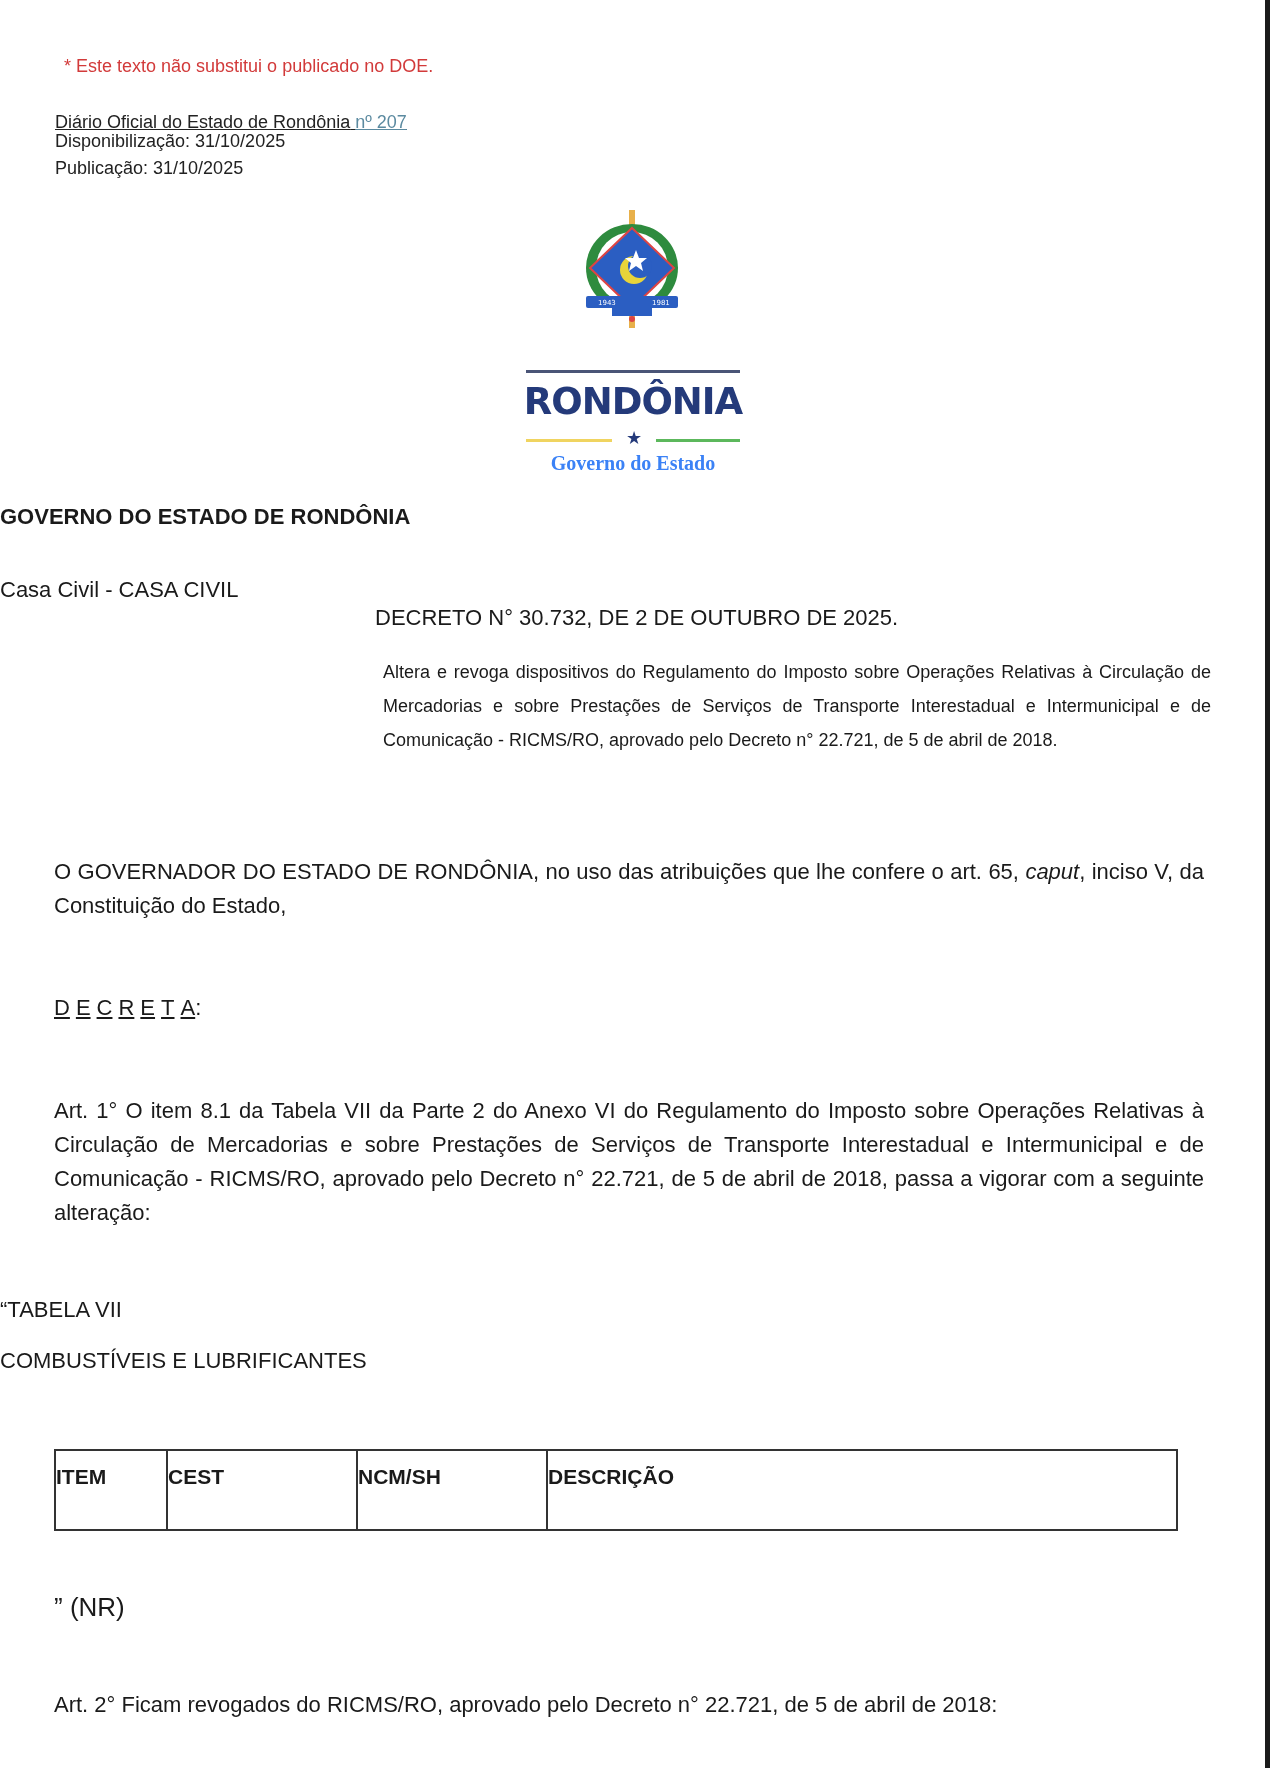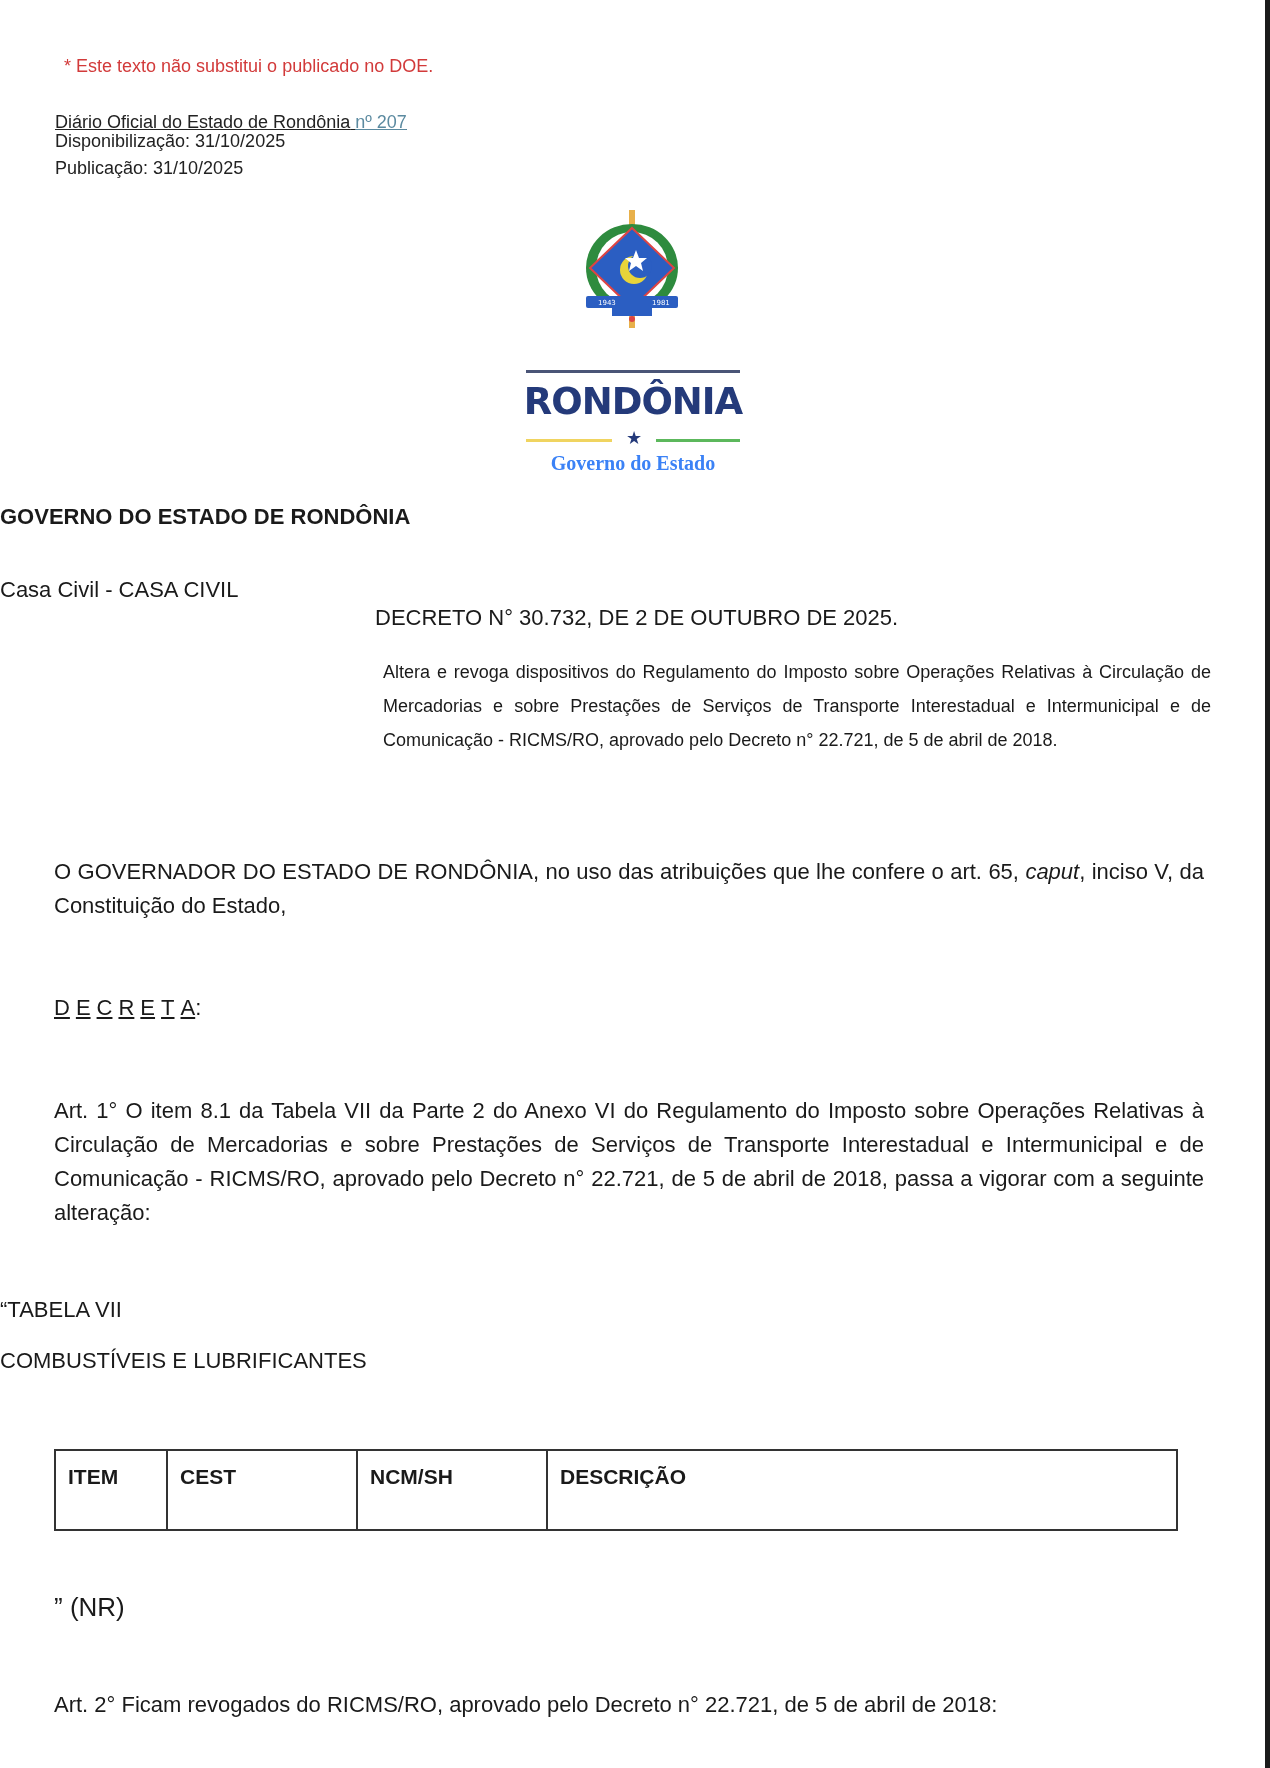--- a/index.html
+++ b/index.html
@@ -20,21 +20,21 @@
     .logo-green { position: absolute; left: 656px; top: 439px; width: 84px; height: 3px; background: #5cb85c; }
     .logo-star { position: absolute; left: 622px; top: 427px; width: 24px; text-align: center; font-size: 18px; color: #243a7a; }
     .logo-sub { position: absolute; left: 520px; top: 452px; width: 226px; text-align: center;
       font-size: 20px; font-weight: bold; color: #3b82f6; font-family: Liberation Serif, serif; }
     .center { left: 0; width: 1260px; text-align: left; font-size: 22px; }
     .bold { font-weight: bold; }
     .ementa { position: absolute; left: 375px; top: 655px; width: 828px; font-size: 18px; line-height: 34px; text-align: justify; margin-left: 8px; }
     .para { position: absolute; left: 54px; width: 1150px; font-size: 22px; line-height: 34px; text-align: justify; }
     .decreta span { text-decoration: underline; margin-right: 6px; }
     table.t { position: absolute; left: 54px; top: 1449px; width: 1124px; border-collapse: collapse; font-size: 21px; }
-    table.t td, table.t th { border: 2px solid #333; height: 64px; vertical-align: top; padding: 14px 8px 0 12px; text-align: left; }
+    table.t td, table.t th { border: 2px solid #333; height: 64px; vertical-align: top; padding: 14px 8px 0 0; text-align: left; }
     table.t th { font-weight: bold; }
   </style>
 </head>
 <body>
 
 <div class="edge"></div>
 
 <div class="abs disclaimer">* Este texto não substitui o publicado no DOE.</div>
 
 <div class="abs meta" style="top:112px;text-decoration:underline;">

